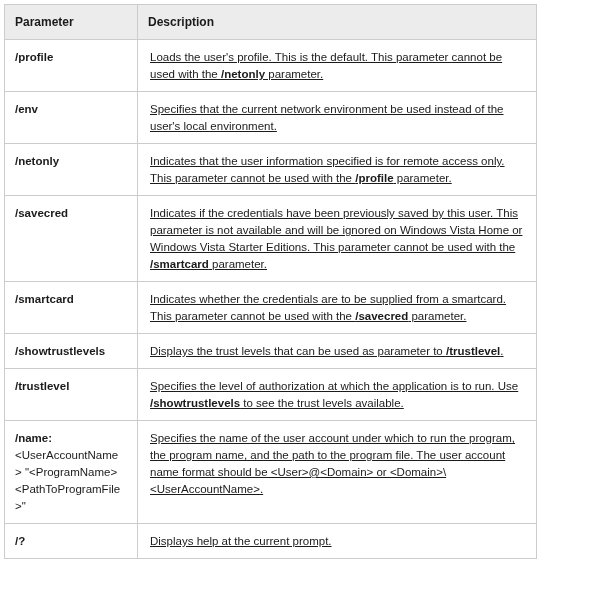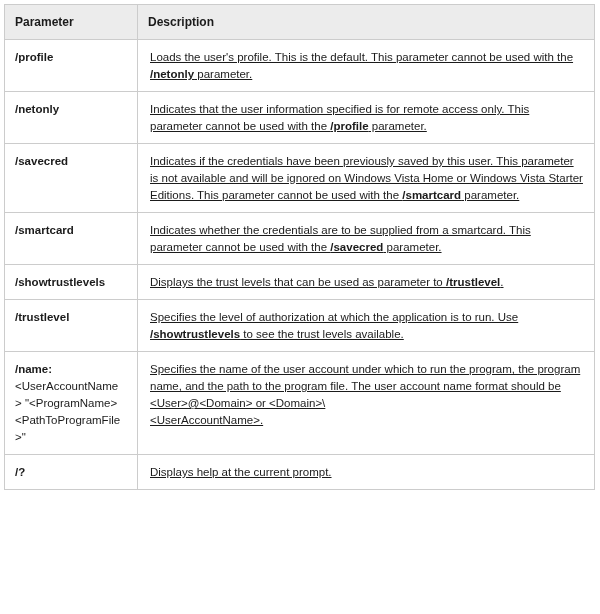--- a/index.html
+++ b/index.html
@@ -12,21 +12,21 @@
   html, body {
     background: var(--page-bg);
     font-family: "Liberation Sans", "DejaVu Sans", sans-serif;
     color: var(--text);
   }
   body { padding: 4px 5px 6px 4px; width: 600px; }
 
   table.doc-table {
     border-collapse: collapse;
     table-layout: fixed;
-    width: 591px;
+    width: 533px;
     font-size: 11.5px;
     line-height: 17px;
   }
   .doc-table col.param-col { width: 133px; }
 
   .doc-table th,
   .doc-table td {
     border: 1px solid var(--border);
     text-align: left;
     vertical-align: top;
@@ -62,20 +62,24 @@
       <th>Parameter</th>
       <th>Description</th>
     </tr>
   </thead>
   <tbody>
       <tr>
         <td class="param"><span class="b">/profile</span></td>
         <td class="desc"><span>Loads the user's profile. This is the default. This parameter cannot be used with the </span><span class="b">/netonly</span><span> parameter.</span></td>
       </tr>
       <tr>
+        <td class="param"><span class="b">/env</span></td>
+        <td class="desc"><span>Specifies that the current network environment be used instead of the user's local environment.</span></td>
+      </tr>
+      <tr>
         <td class="param"><span class="b">/netonly</span></td>
         <td class="desc"><span>Indicates that the user information specified is for remote access only. This parameter cannot be used with the </span><span class="b">/profile</span><span> parameter.</span></td>
       </tr>
       <tr>
         <td class="param"><span class="b">/savecred</span></td>
         <td class="desc"><span>Indicates if the credentials have been previously saved by this user. This parameter is not available and will be ignored on Windows Vista Home or Windows Vista Starter Editions. This parameter cannot be used with the </span><span class="b">/smartcard</span><span> parameter.</span></td>
       </tr>
       <tr>
         <td class="param"><span class="b">/smartcard</span></td>
         <td class="desc"><span>Indicates whether the credentials are to be supplied from a smartcard. This parameter cannot be used with the </span><span class="b">/savecred</span><span> parameter.</span></td>

